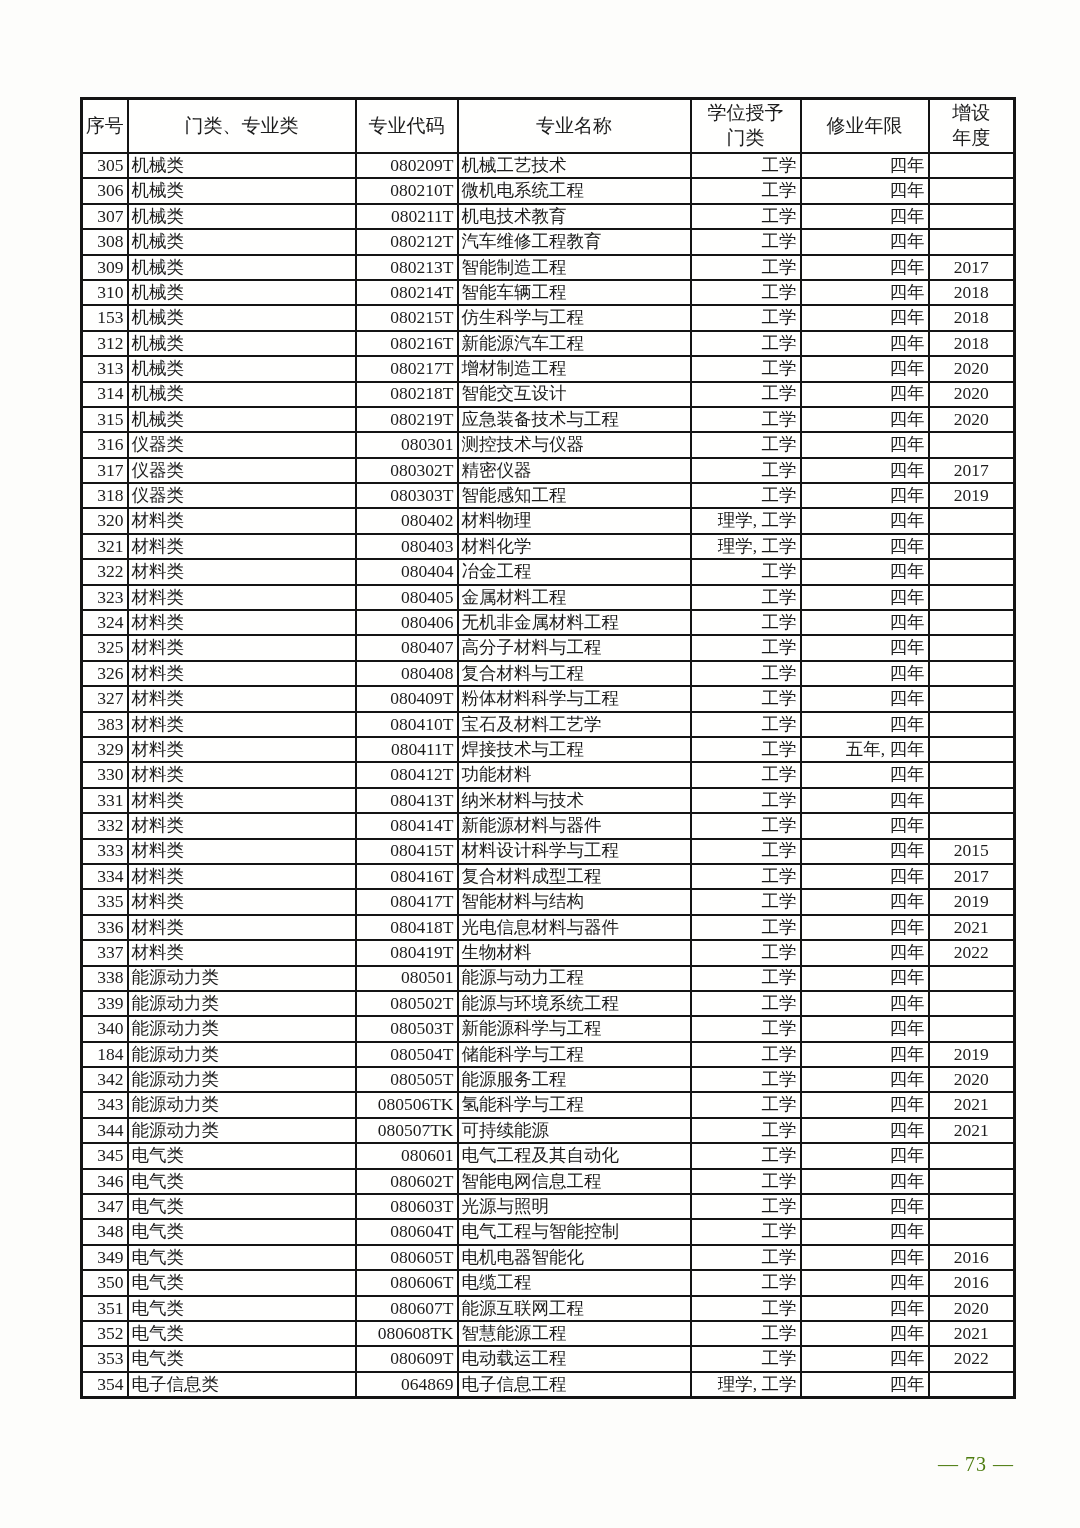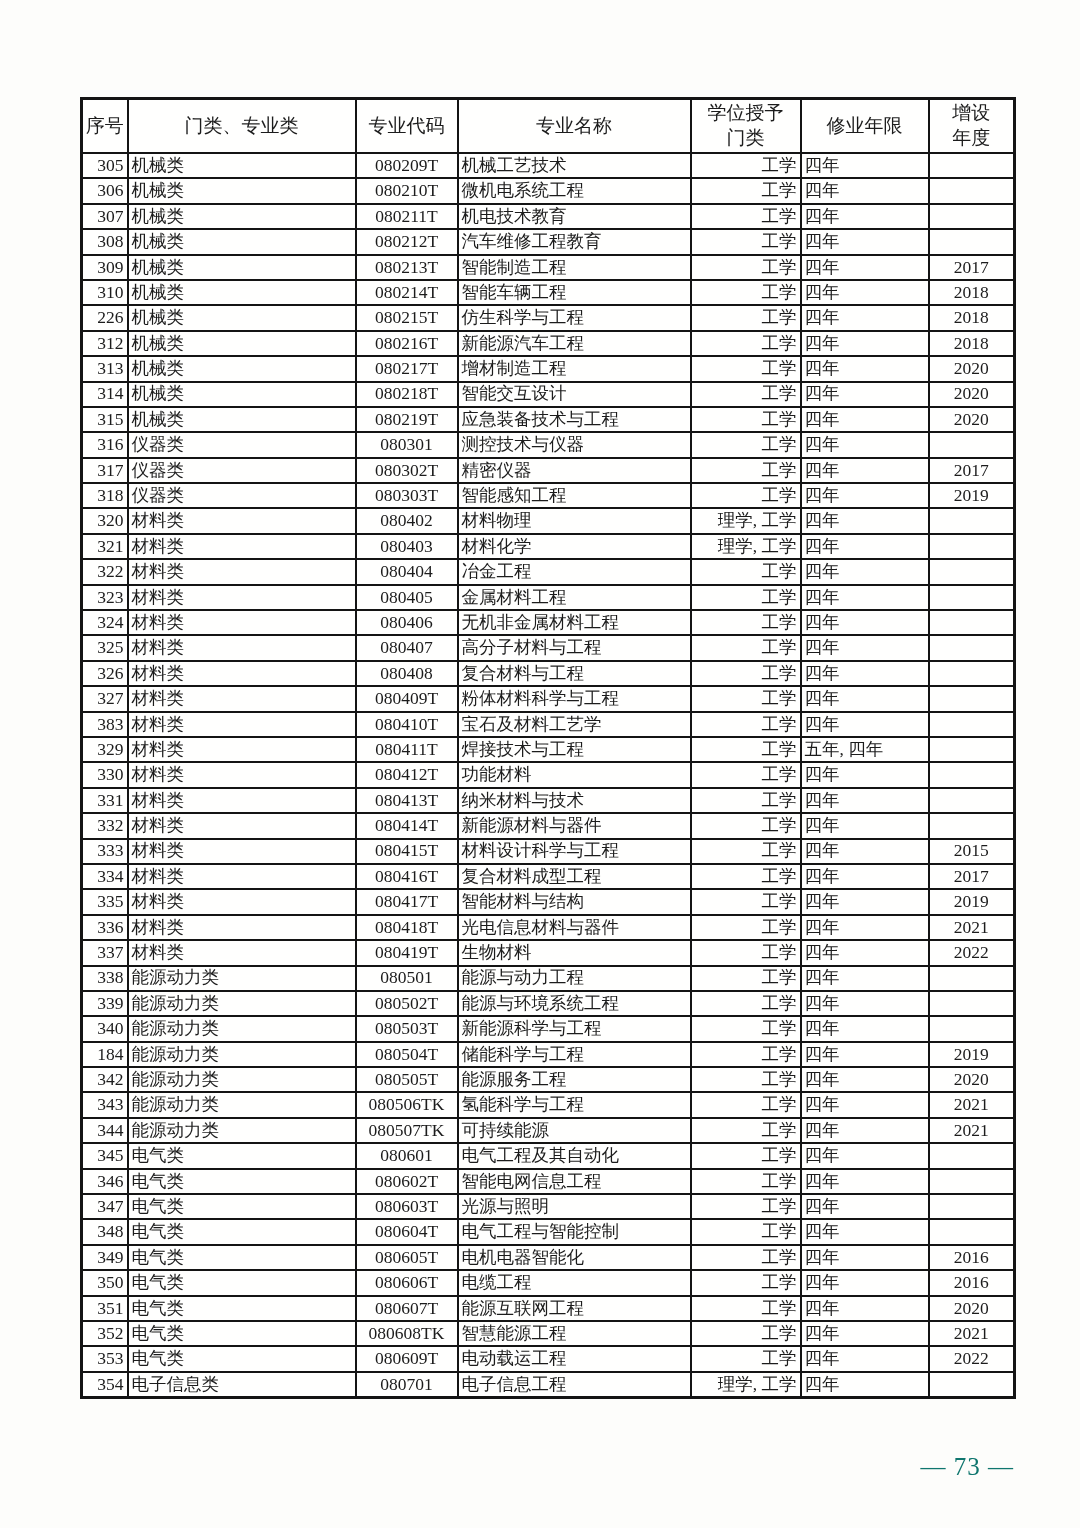--- a/index.html
+++ b/index.html
@@ -45,31 +45,31 @@
   }
   table.majors-table td {
     height: 23.4px;
     font-size: 17.5px;
     line-height: 1;
     vertical-align: middle;
     padding: 0 3px;
   }
   td.col1 { text-align: right; }
   td.col2 { text-align: left; padding-left: 6px; }
-  td.col3 { text-align: center; padding-left: 7px; }
+  td.col3 { text-align: right; padding-left: 7px; }
   td.col4 { text-align: left; padding-left: 8px; }
   td.col5 { text-align: right; }
-  td.col6 { text-align: left; }
+  td.col6 { text-align: right; }
   td.col7 { text-align: center; }
   .footer {
     position: absolute;
     top: 1453px;
     right: 66px;
-    font-size: 25px;
-    color: #0f766e;
+    font-size: 20px;
+    color: #4d7c0f;
     letter-spacing: 1px;
   }
 </style>
 </head>
 <body>
 
 <div class="page">
   <table class="majors-table">
     <colgroup>
       <col style="width:46px">
@@ -142,21 +142,21 @@
         <tr>
           <td class="col1">310</td>
           <td class="col2">机械类</td>
           <td class="col3">080214T</td>
           <td class="col4">智能车辆工程</td>
           <td class="col5">工学</td>
           <td class="col6">四年</td>
           <td class="col7">2018</td>
         </tr>
         <tr>
-          <td class="col1">226</td>
+          <td class="col1">153</td>
           <td class="col2">机械类</td>
           <td class="col3">080215T</td>
           <td class="col4">仿生科学与工程</td>
           <td class="col5">工学</td>
           <td class="col6">四年</td>
           <td class="col7">2018</td>
         </tr>
         <tr>
           <td class="col1">312</td>
           <td class="col2">机械类</td>
@@ -522,21 +522,21 @@
           <td class="col2">电气类</td>
           <td class="col3">080609T</td>
           <td class="col4">电动载运工程</td>
           <td class="col5">工学</td>
           <td class="col6">四年</td>
           <td class="col7">2022</td>
         </tr>
         <tr>
           <td class="col1">354</td>
           <td class="col2">电子信息类</td>
-          <td class="col3">080701</td>
+          <td class="col3">064869</td>
           <td class="col4">电子信息工程</td>
           <td class="col5">理学, 工学</td>
           <td class="col6">四年</td>
           <td class="col7"></td>
         </tr>
       </tbody>
   </table>
 
   <div class="footer">
     <span>— 73 —</span>

